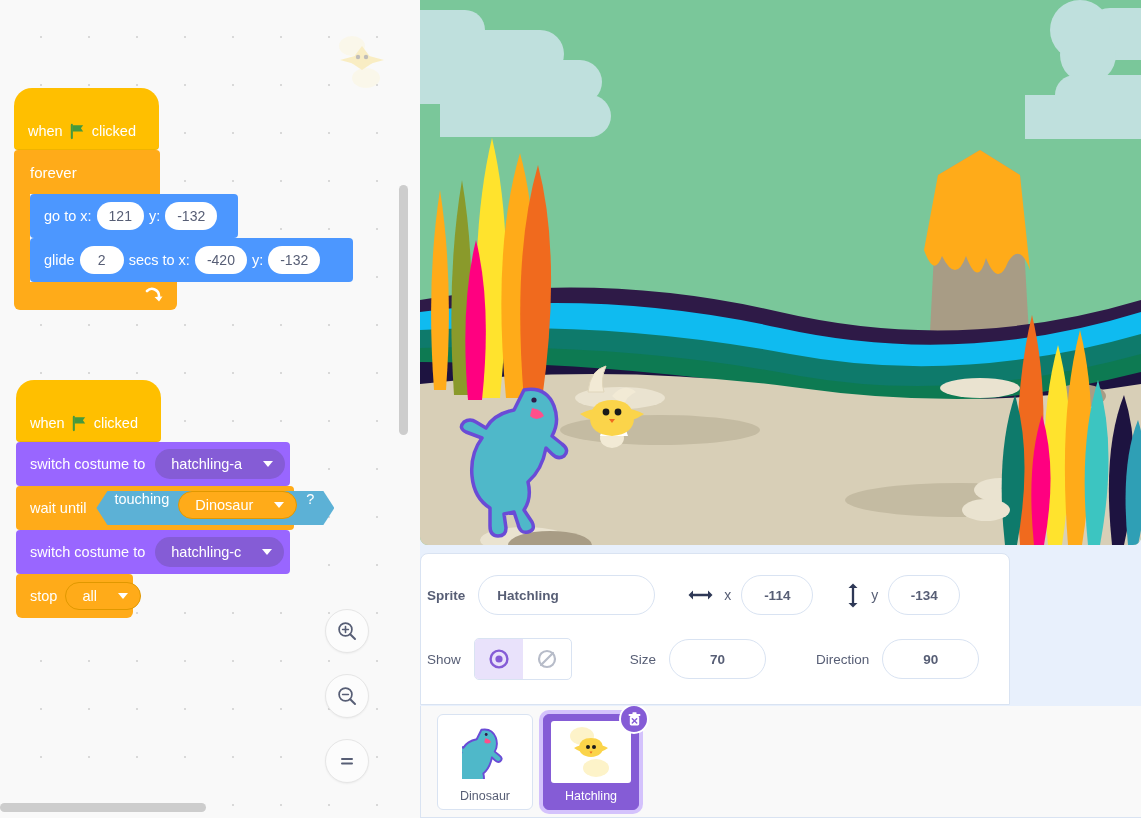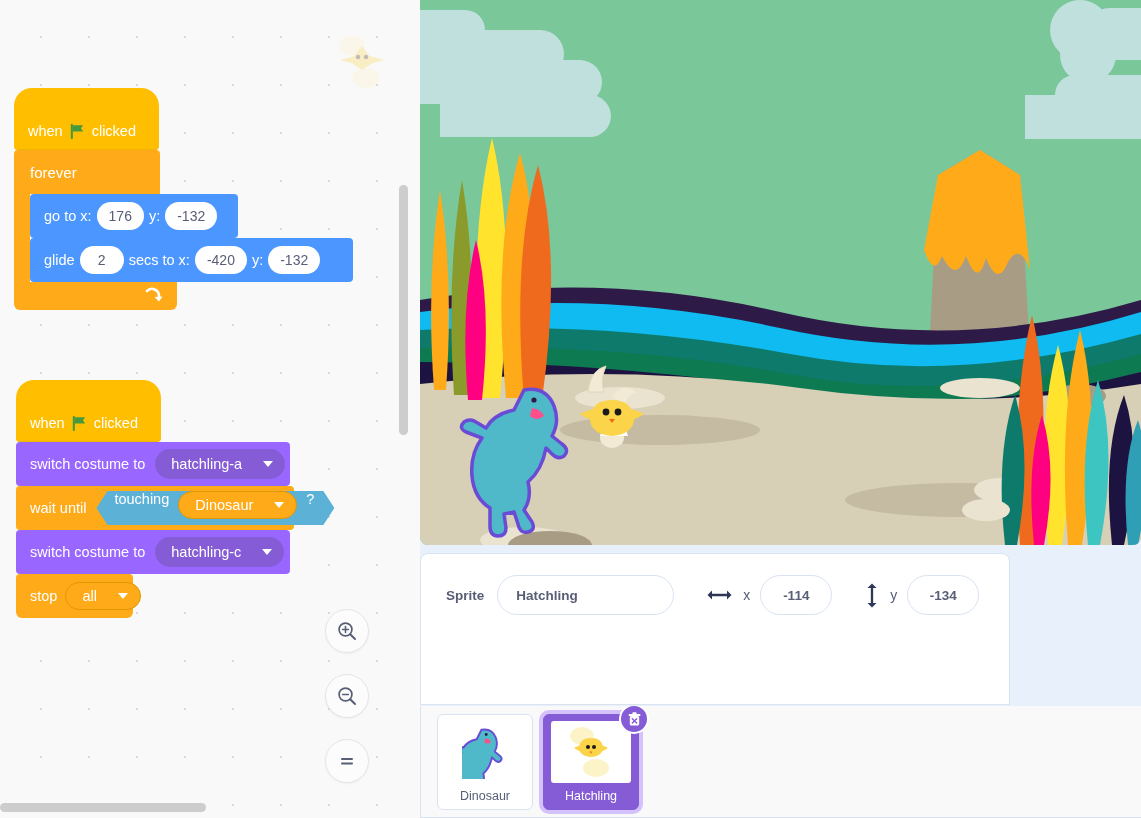--- a/index.html
+++ b/index.html
@@ -111,21 +111,21 @@
     width: 721px; height: 545px;
     background: #fff; border-radius: 0 0 8px 8px; overflow: hidden;
   }
   .stage-svg { display:block; width: 721px; height: 545px; }
 
   .sprite-info {
     position: absolute; left: 0px; top: 553px;
     width: 590px; height: 152px;
     background: #fff; border: 1px solid #d9e3f2;
     border-radius: 8px 8px 0 0;
-    padding: 18px 20px 0 25px;
+    padding: 18px 20px 0 6px;
   }
   .si-row { display: flex; align-items: center; height: 46px; }
   .si-row.second { margin-top: 18px; }
   .si-label { color: #575e75; font-size: 13.5px; font-weight: bold; margin-right: 13px; }
   .si-label.thin { font-weight: normal; color:#575e75; }
   .pill {
     background: #fff; border: 1px solid #d9e3f2; border-radius: 22px;
     height: 40px; display:flex; align-items:center;
     font-size: 13.5px; color: #575e75; font-weight: bold;
   }
@@ -203,21 +203,21 @@
       <div class="c-block">
         <div class="c-top">
           <span>forever</span>
         </div>
         <div style="display:flex;">
           <div style="width:16px; background:#ffab19;"></div>
           <div>
 
             <div class="blk motion" style="border-radius:4px; width:208px; position:relative;">
               <span class="lbl">go to x:</span>
-              <span class="round-input">176</span>
+              <span class="round-input">121</span>
               <span class="lbl">y:</span>
               <span class="round-input">-132</span>
             </div>
 
             <div class="blk motion" style="border-radius:4px; width:323px; position:relative;">
               <span class="lbl">glide</span>
               <span class="round-input">2</span>
               <span class="lbl">secs to x:</span>
               <span class="round-input">-420</span>
               <span class="lbl">y:</span>
@@ -409,20 +409,43 @@
           <svg width="14" height="25" viewBox="0 0 14 25">
             <path d="M7 4 v17" stroke="#2e3856" stroke-width="2.3" stroke-linecap="round"></path>
             <path d="M2.5 5 L7 0.5 L11.5 5 Z" fill="#2e3856"></path>
             <path d="M2.5 20 L7 24.5 L11.5 20 Z" fill="#2e3856"></path>
           </svg>
         </span>
         <span class="axis-letter">y</span>
         <span class="pill num">-134</span>
       </div>
 
+      <div class="si-row second">
+        <span class="si-label thin">Show</span>
+        <span class="show-toggle">
+          <span class="show-half on">
+            <svg width="22" height="22" viewBox="0 0 22 22">
+              <circle cx="11" cy="11" r="8.4" fill="none" stroke="#855cd6" stroke-width="2.4"></circle>
+              <circle cx="11" cy="11" r="3.6" fill="#855cd6"></circle>
+            </svg>
+          </span>
+          <span class="show-half">
+            <svg width="22" height="22" viewBox="0 0 22 22">
+              <circle cx="11" cy="11" r="8" fill="none" stroke="#b7bcc9" stroke-width="2.2"></circle>
+              <path d="M5 17 L17 5" stroke="#b7bcc9" stroke-width="2.2" stroke-linecap="round"></path>
+            </svg>
+          </span>
+        </span>
+
+        <span class="si-label thin" style="margin-left:58px;">Size</span>
+        <span class="pill num2">70</span>
+
+        <span class="si-label thin" style="margin-left:50px;">Direction</span>
+        <span class="pill num2">90</span>
+      </div>
     </div>
 
     <div class="sprite-list">
       <div class="sprite-tiles">
 
         <div class="tile">
           <div class="thumb">
             <svg width="46" height="54" viewBox="0 0 60 70">
               <g transform="translate(8,6) scale(0.62)">
                 <path d="M28 0 q22 -4 30 16 q6 16 -2 30 l10 8 q8 6 2 12 q-6 4 -12 -2 l-6 -6 q-4 22 -18 34

